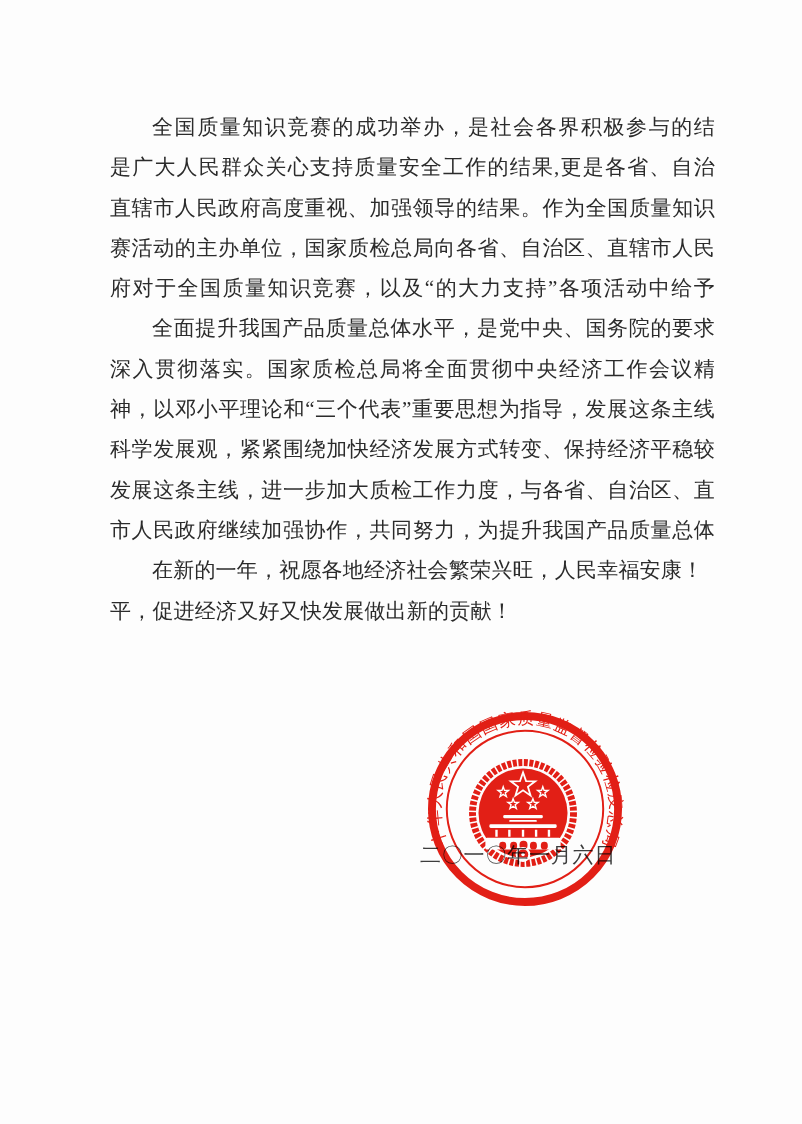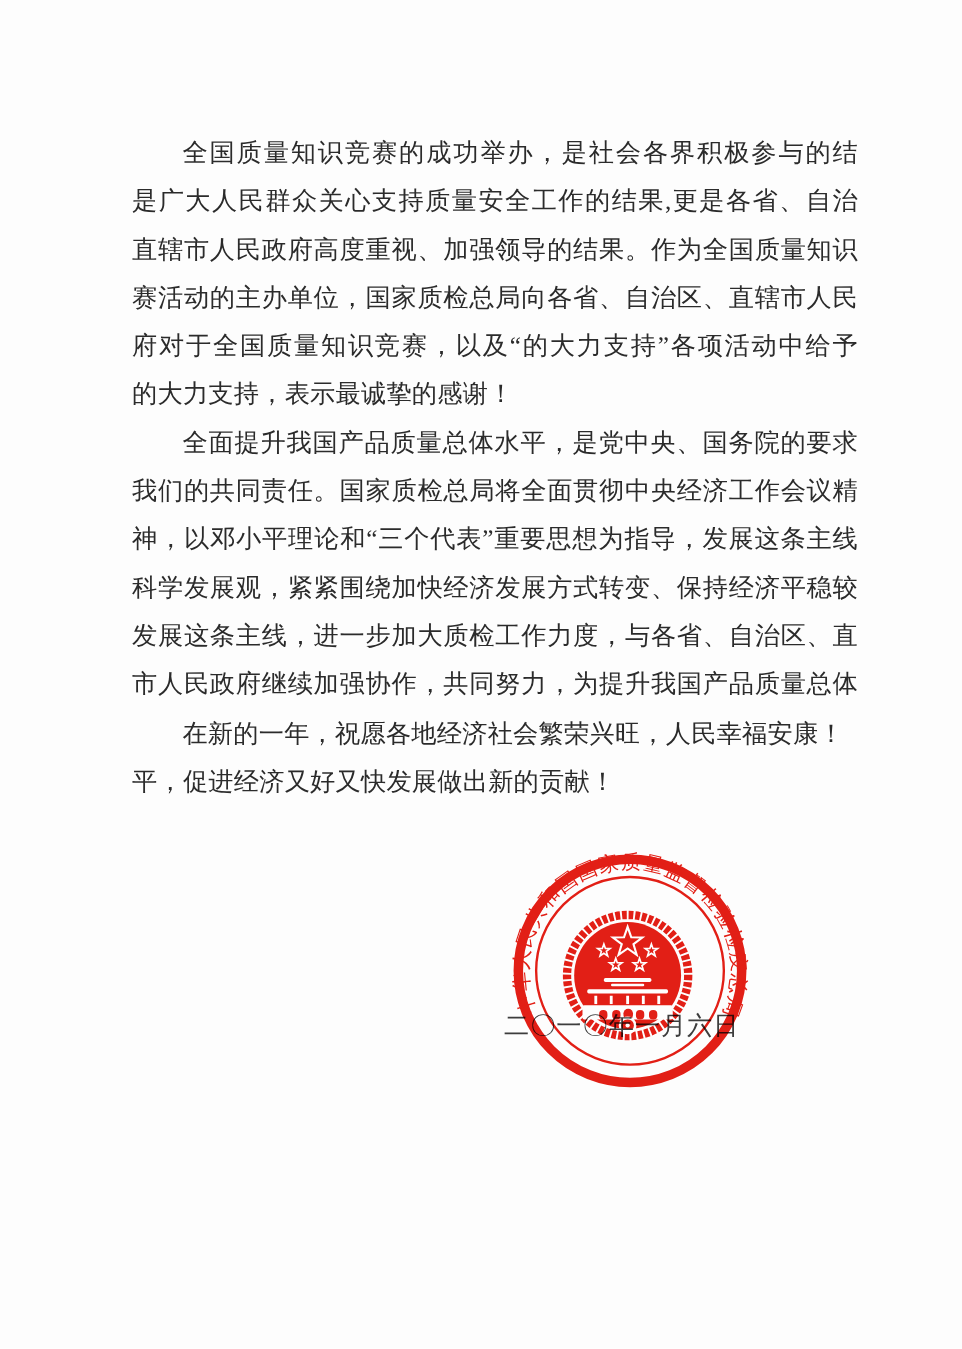--- a/index.html
+++ b/index.html
@@ -47,23 +47,22 @@
 <body>
 
 <div class="page">
 
   <div class="text-block" id="paragraphs" style="color: rgb(43, 43, 43);">
       <div class="line indent j">全国质量知识竞赛的成功举办，是社会各界积极参与的结果，</div>
       <div class="line j">是广大人民群众关心支持质量安全工作的结果,更是各省、自治区、</div>
       <div class="line j">直辖市人民政府高度重视、加强领导的结果。作为全国质量知识竞</div>
       <div class="line j">赛活动的主办单位，国家质检总局向各省、自治区、直辖市人民政</div>
       <div class="line j">府对于全国质量知识竞赛，以及“的大力支持”各项活动中给予</div>
-      <div class="line">的大力支持，表示最诚挚的感谢！</div>
       <div class="line indent j">全面提升我国产品质量总体水平，是党中央、国务院的要求和</div>
-      <div class="line j">我们的共同责任。国家质检总局将全面贯彻中央经济工作会议精</div>
+      <div class="line j">深入贯彻落实。国家质检总局将全面贯彻中央经济工作会议精</div>
       <div class="line j">神，以邓小平理论和“三个代表”重要思想为指导，发展这条主线</div>
       <div class="line j">科学发展观，紧紧围绕加快经济发展方式转变、保持经济平稳较快</div>
       <div class="line j">发展这条主线，进一步加大质检工作力度，与各省、自治区、直辖</div>
       <div class="line j">市人民政府继续加强协作，共同努力，为提升我国产品质量总体水</div>
       <div class="line indent">在新的一年，祝愿各地经济社会繁荣兴旺，人民幸福安康！</div>
       <div class="line">平，促进经济又好又快发展做出新的贡献！</div>
     </div>
 
   <div class="seal">
     <svg viewBox="0 0 200 200">

